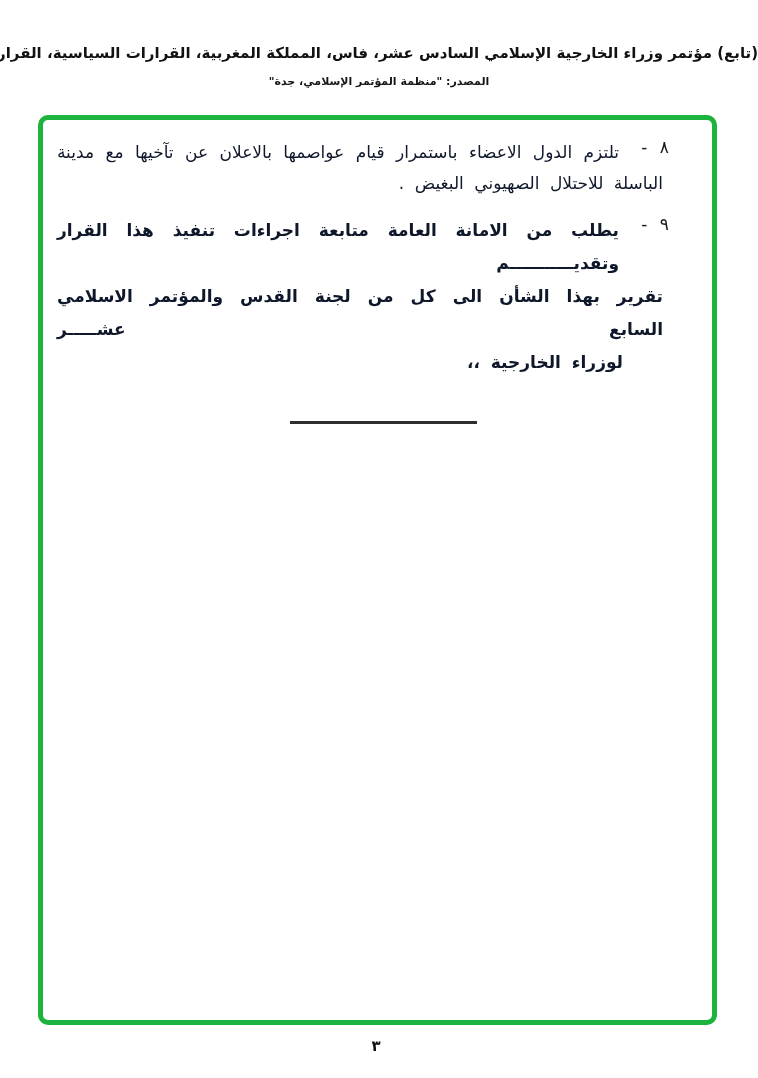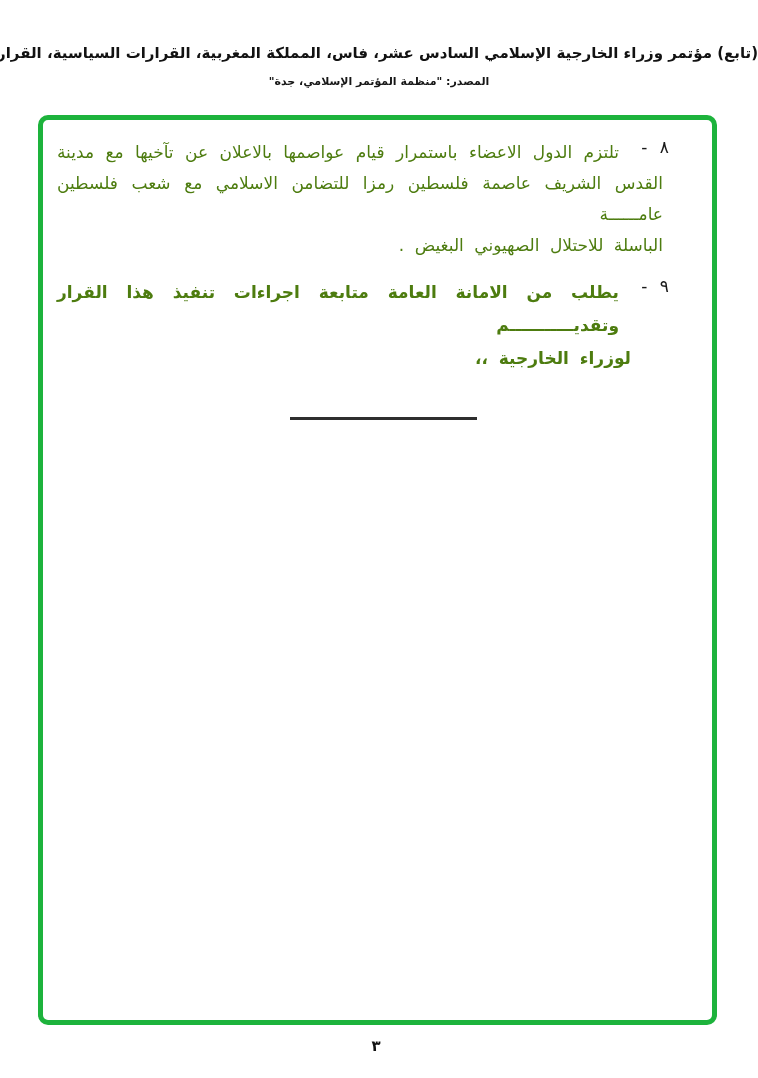--- a/index.html
+++ b/index.html
@@ -61,26 +61,26 @@
     color: #1a1a1a;
   }
   .clause-text { width: 100%; }
   .line {
     font-size: 17px;
     line-height: 31px;
     word-spacing: 5px;
     text-align: justify;
     text-align-last: justify;
     white-space: normal;
-    color: #4d7c0f;
+    color: #0f172a;
   }
   .clause-9 .line { line-height: 33px; font-weight: bold; }
   .line.first { margin-right: 44px; }
   .line.end { text-align: center; text-align-last: right; }
-  .clause-9 .line.end { margin-right: 32px; }
+  .clause-9 .line.end { margin-right: 40px; }
   .clause-9 { margin-top: 15px; }
 
   .divider {
     width: 187px;
     height: 3px;
     background: #2e2e2e;
     margin-top: 42px;
     margin-right: 186px;
   }
 
@@ -105,29 +105,29 @@
     <div class="header-line1">(تابع) مؤتمر وزراء الخارجية الإسلامي السادس عشر، فاس، المملكة المغربية، القرارات السياسية، القرار الرقم ١٦/٢-س</div>
     <div class="header-line2">المصدر:  "منظمة المؤتمر الإسلامي، جدة"</div>
   </div>
 
   <div class="green-box" style="border-color: rgb(29, 179, 60);">
 
     <div class="clause clause-8">
       <span class="clause-num">٨ -</span>
       <div class="clause-text">
         <div class="line first">تلتزم الدول الاعضاء  باستمرار قيام عواصمها بالاعلان عن تآخيها مع مدينة</div>
-        <div class="line">القدس الشريف عاصمة فلسطين رمزا للتضامن الاسلامي مع شعب فلسطين عامــــــة</div>
         <div class="line end">الباسلة للاحتلال الصهيوني البغيض .</div>
       </div>
     </div>
 
     <div class="clause clause-9">
       <span class="clause-num">٩ -</span>
       <div class="clause-text">
         <div class="line first">يطلب من الامانة العامة متابعة اجراءات تنفيذ هذا القرار وتقديـــــــــــم</div>
+        <div class="line">تقرير بهذا الشأن الى كل من لجنة القدس والمؤتمر الاسلامي السابع عشـــــر</div>
         <div class="line end">لوزراء الخارجية ،،</div>
       </div>
     </div>
 
     <div class="divider" style="background: rgb(46, 46, 46);"></div>
 
   </div>
 
   <div class="page-number">٣</div>
 

